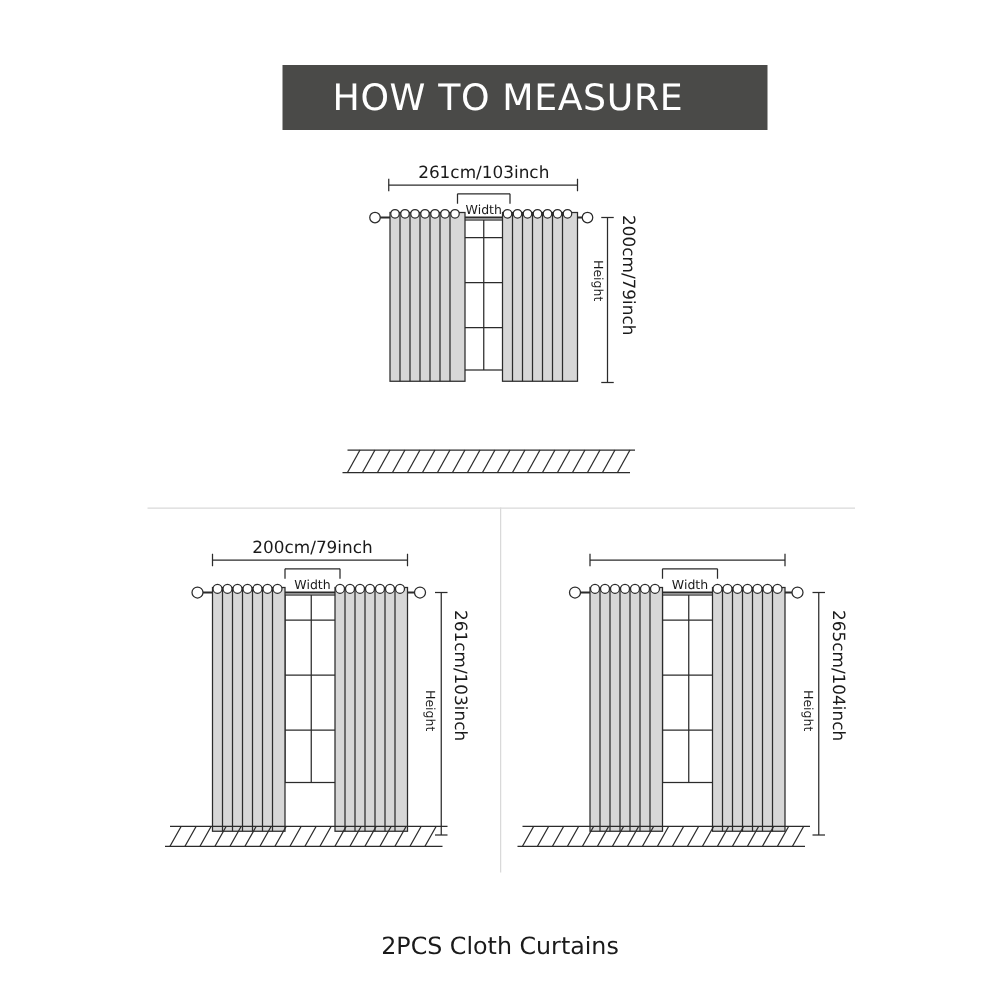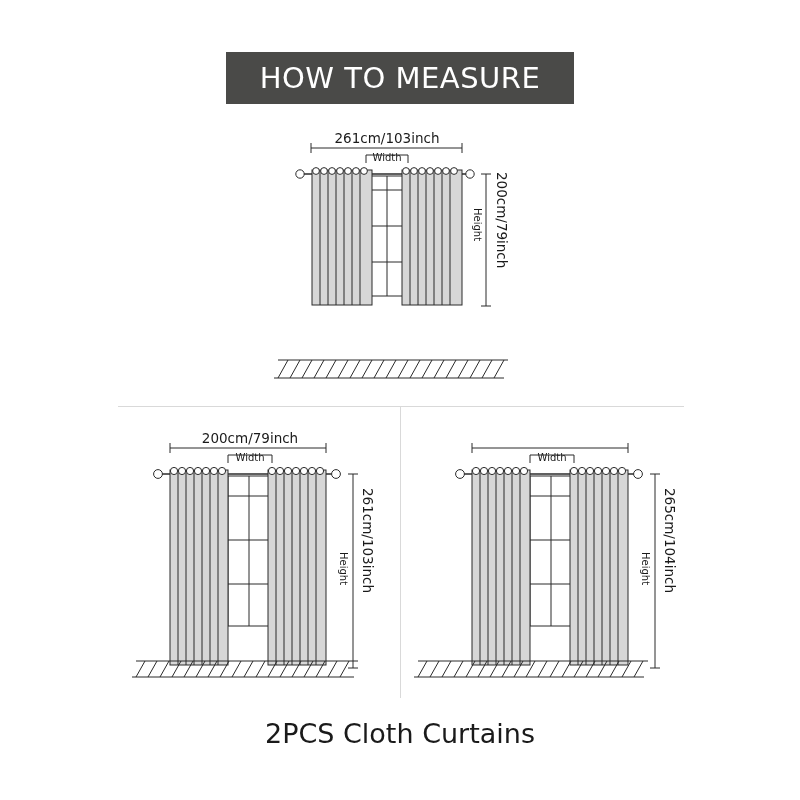--- a/index.html
+++ b/index.html
@@ -24,21 +24,22 @@
   
   .title-banner {
     position: absolute;
     left: 226px;
     top: 52px;
     width: 348px;
     height: 52px;
     background: #4a4a48;
     display: flex;
     align-items: center;
-    justify-content: center;
+    justify-content: flex-start;
+    padding-left: 40px;
   }
   .title-banner span {
     color: #ffffff;
     font-size: 29px;
     letter-spacing: 0.5px;
     font-weight: 400;
     white-space: nowrap;
   }
 
   
@@ -52,20 +53,21 @@
     font-size: 13.5px;
     color: #1a1a1a;
     white-space: nowrap;
   }
   .width-word {
     position: absolute;
     text-align: center;
     font-size: 10px;
     color: #1a1a1a;
     white-space: nowrap;
+    margin-top: 11px;
   }
 
   .vert-label {
     position: absolute;
     writing-mode: vertical-rl;
     text-orientation: mixed;
     font-size: 13.5px;
     color: #1a1a1a;
     white-space: nowrap;
   }
@@ -76,24 +78,24 @@
     font-size: 10px;
     color: #1a1a1a;
     white-space: nowrap;
   }
 
   svg { display: block; overflow: visible; }
 
   .footer-caption {
     position: absolute;
     left: 0;
-    top: 718px;
+    top: 746px;
     width: 800px;
     text-align: center;
-    font-size: 27px;
+    font-size: 19px;
     color: #1a1a1a;
   }
 
   .divider {
     position: absolute;
     background: #d9d9d9;
   }
 </style>
 </head>
 <body>

